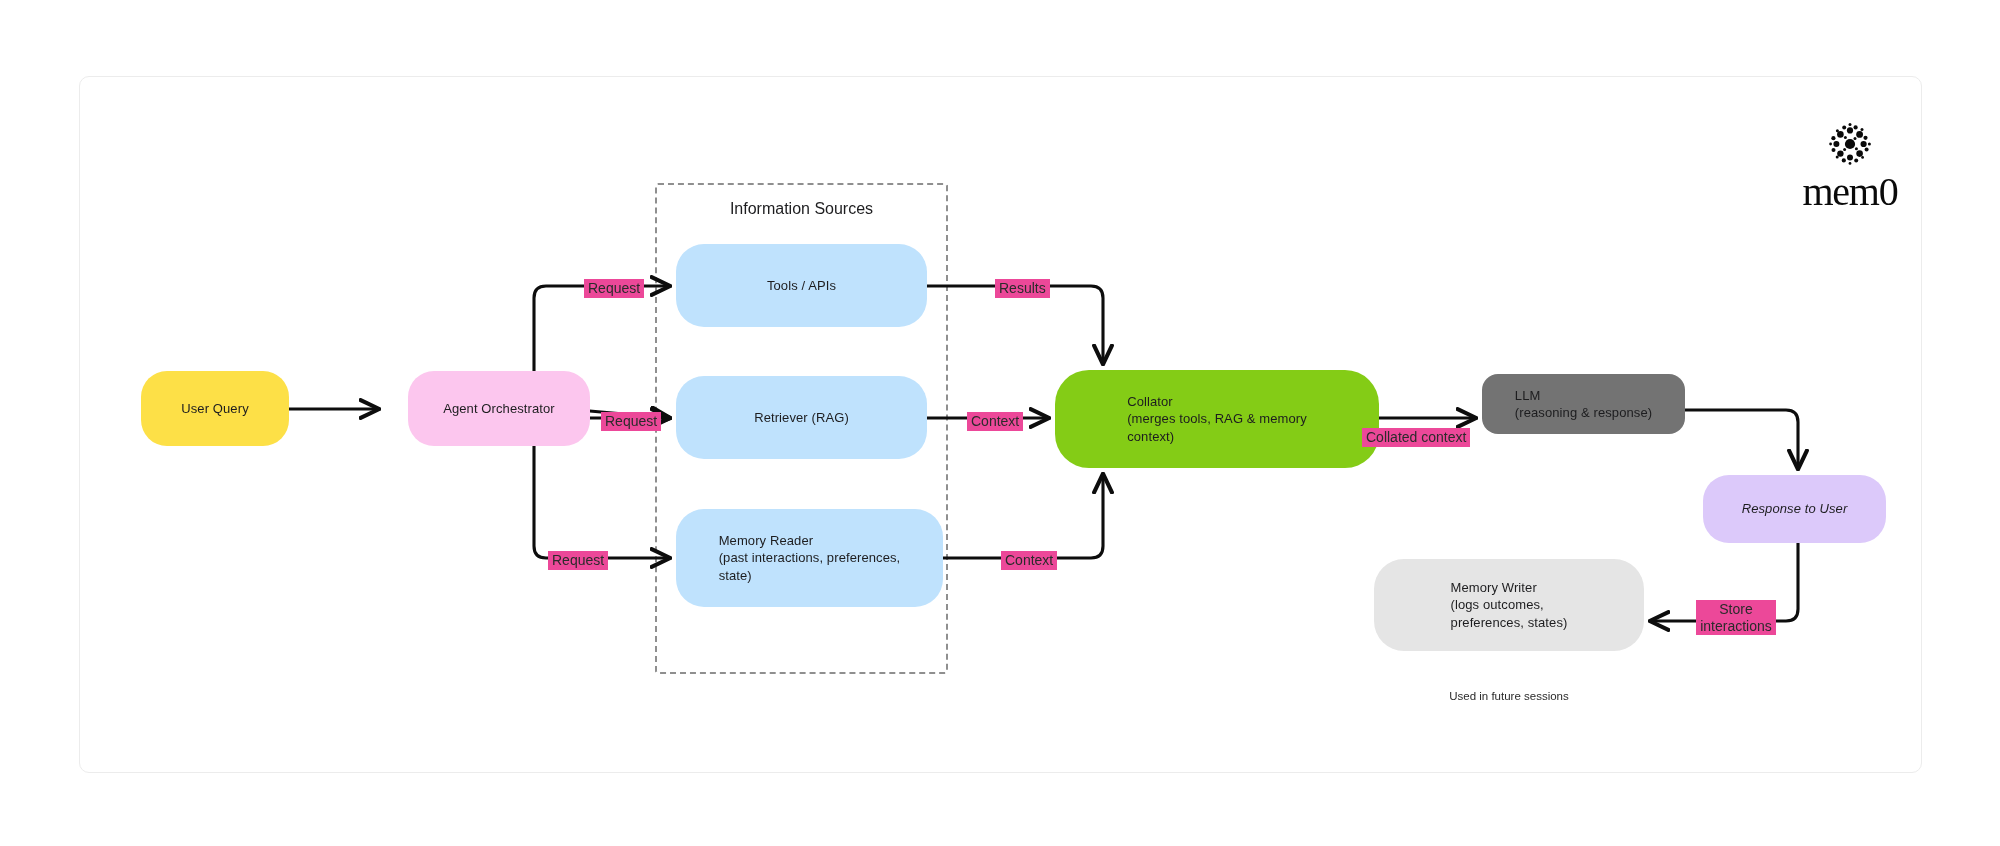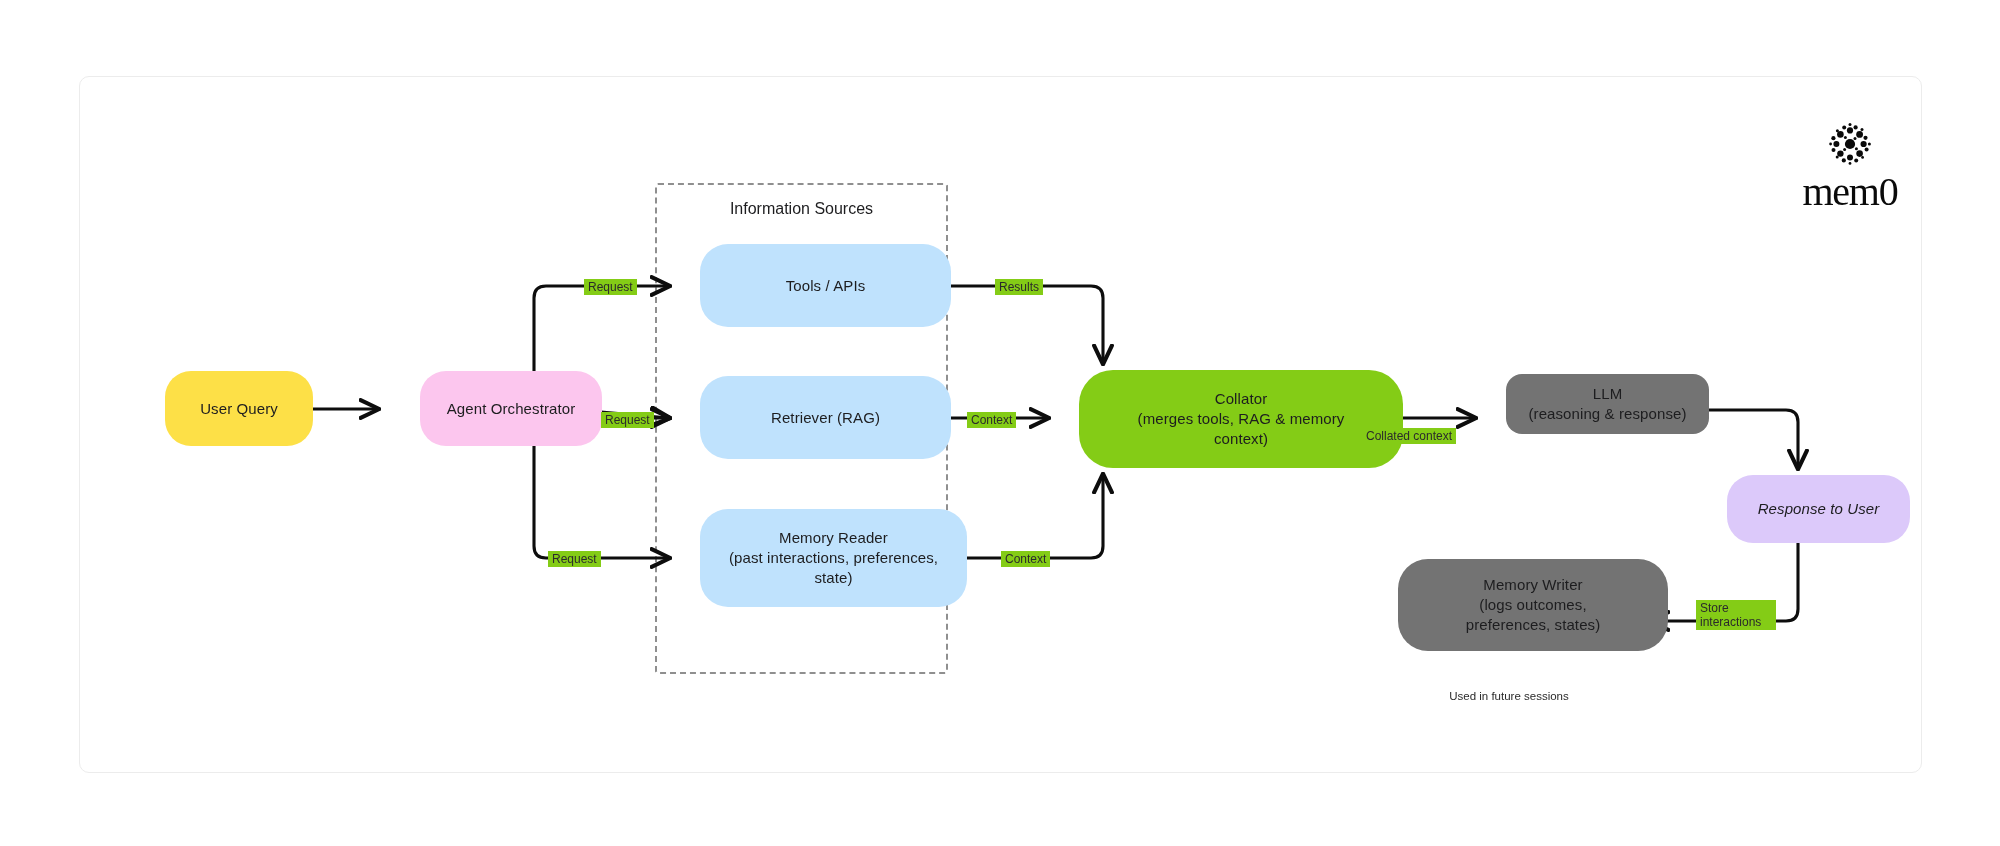--- a/index.html
+++ b/index.html
@@ -43,41 +43,40 @@
     pointer-events: none;
   }
 
   
   .node {
     position: absolute;
     box-sizing: border-box;
     display: flex;
     align-items: center;
     justify-content: center;
-    text-align: center;
+    text-align: left;
     color: #1d1d1f;
-    font-size: 15px;
+    font-size: 13px;
     line-height: 1.32;
     border-radius: 26px;
     padding: 6px 10px;
     letter-spacing: 0.1px;
-    margin-left: 24px;
   }
 
   .node .lbl { display: block; }
 
   #node-user-query      { left: 141px;  top: 371px; width: 148px; height: 75px;  background: #fde047; border-radius: 26px; }
-  #node-orchestrator    { left: 396px;  top: 371px; width: 182px; height: 75px;  background: #fcc6ee; border-radius: 26px; }
+  #node-orchestrator    { left: 408px;  top: 371px; width: 182px; height: 75px;  background: #fcc6ee; border-radius: 26px; }
   #node-tools           { left: 676px;  top: 244px; width: 251px; height: 83px;  background: #bfe2fd; border-radius: 28px; }
   #node-retriever       { left: 676px;  top: 376px; width: 251px; height: 83px;  background: #bfe2fd; border-radius: 28px; }
   #node-memory-reader   { left: 676px;  top: 509px; width: 267px; height: 98px;  background: #bfe2fd; border-radius: 28px; }
   #node-collator        { left: 1055px; top: 370px; width: 324px; height: 98px;  background: #84cc16; border-radius: 34px; }
   #node-llm             { left: 1482px; top: 374px; width: 203px; height: 60px;  background: #737373; border-radius: 16px; }
   #node-response        { left: 1703px; top: 475px; width: 183px; height: 68px;  background: #dcc9fa; border-radius: 26px; font-style: italic; }
-  #node-memory-writer   { left: 1374px; top: 559px; width: 270px; height: 92px;  background: #737373; border-radius: 30px; }
+  #node-memory-writer   { left: 1374px; top: 559px; width: 270px; height: 92px;  background: #e5e5e5; border-radius: 30px; }
 
   
   .group-box {
     position: absolute;
     left: 655px;
     top: 183px;
     width: 293px;
     height: 491px;
     border: 2px dashed #8f8f8f;
     border-radius: 3px;
@@ -90,25 +89,25 @@
     top: 200px;
     width: 293px;
     text-align: center;
     font-size: 16px;
     color: #1d1d1f;
   }
 
   
   .edge-label {
     position: absolute;
-    font-size: 12px;
+    font-size: 14px;
     color: #2b2b2b;
-    background: #84cc16;
+    background: #ec4899;
     padding: 1px 4px;
-    text-align: left;
+    text-align: center;
     line-height: 1.18;
     white-space: nowrap;
   }
   .edge-label.two-line { white-space: normal; width: 72px; }
 
   .caption {
     position: absolute;
     font-size: 11.5px;
     color: #2b2b2b;
     text-align: center;

